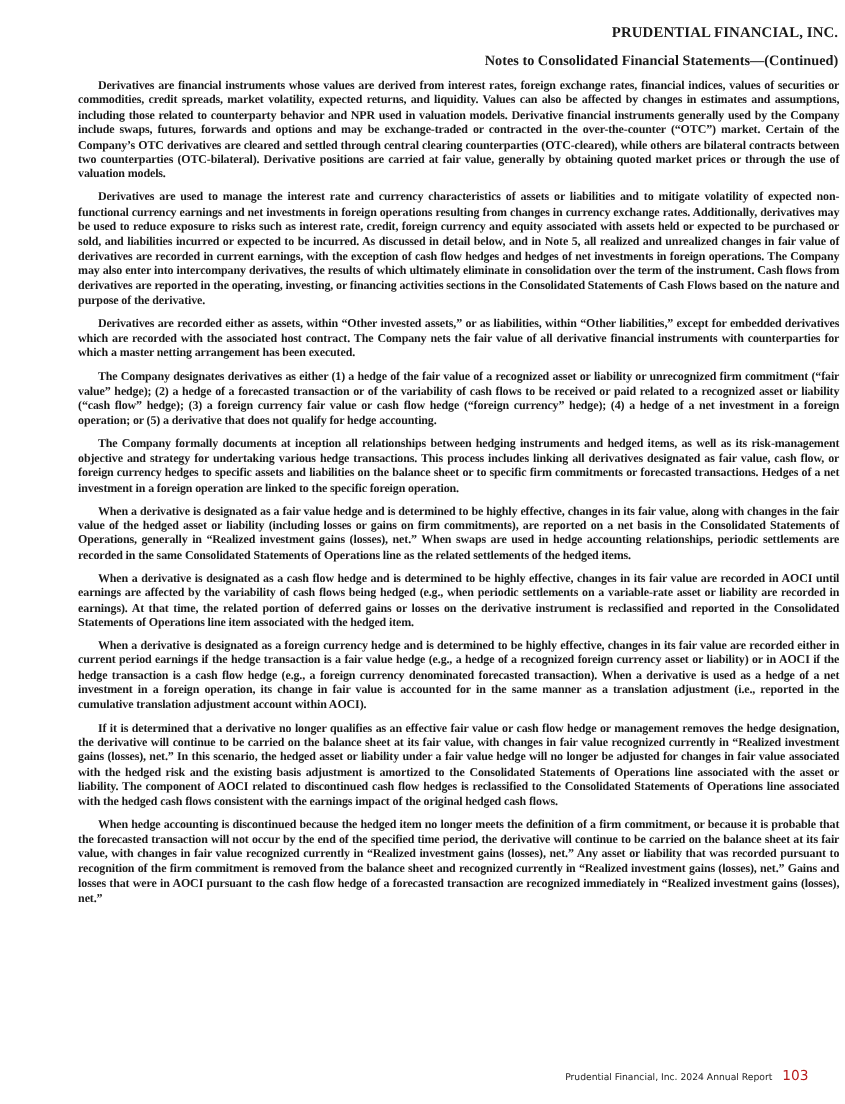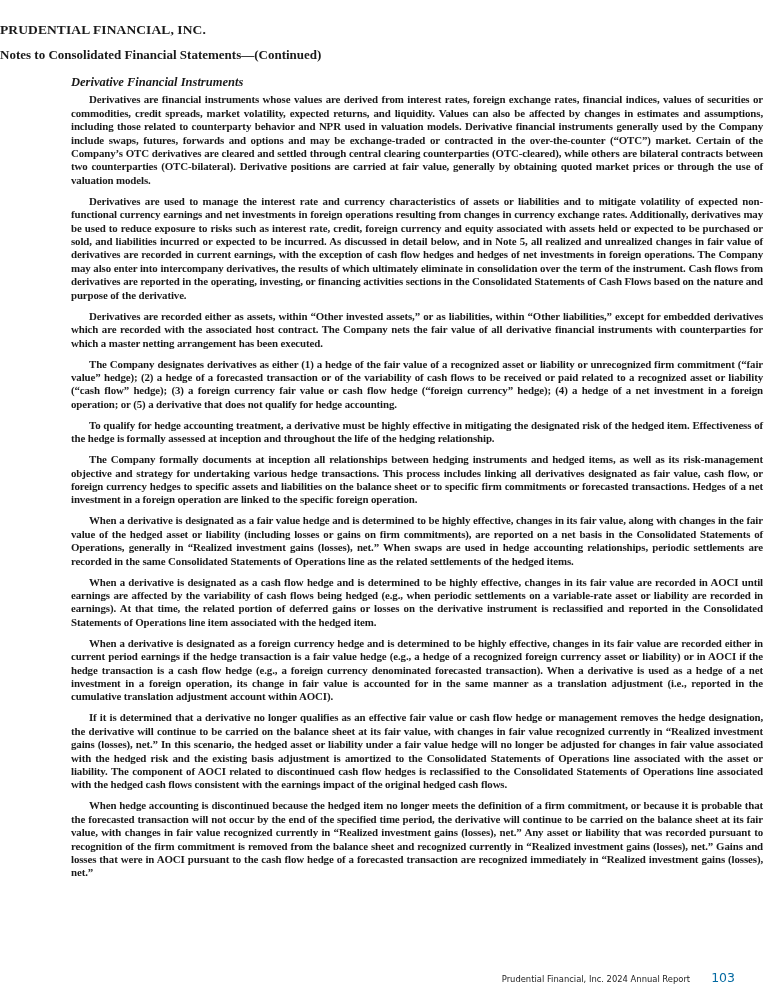--- a/index.html
+++ b/index.html
@@ -1,55 +1,53 @@
 <!DOCTYPE html>
 <html><head>
 <meta charset="utf-8">
 <style>
   html, body { margin: 0; padding: 0; background: #ffffff; }
   body {
     width: 768px; height: 1004px; position: relative; overflow: hidden;
     font-family: "Liberation Serif", "DejaVu Serif", serif;
     color: #1a1a1a;
   }
-  .header { position: absolute; left: 0; width: 732px; text-align: left; }
+  .header { position: absolute; left: 0; width: 732px; text-align: right; padding-left: 30px; }
   .company { top: 22px; font-size: 13.5px; font-weight: bold; letter-spacing: 0.1px; }
   .subtitle { top: 47px; font-size: 13px; font-weight: bold; }
   .content {
     position: absolute; left: 71px; top: 72px; width: 692px;
     font-size: 10.9px; line-height: 13.4px; text-align: justify;
     letter-spacing: -0.12px;
   }
   .content p { margin: 0 0 7.6px 0; }
   .content p.indent { text-indent: 18px; font-weight: bold; }
   .section-title {
     font-style: italic; font-weight: bold; font-size: 12.5px;
     margin: 4px 0 4px 0 !important; text-align: left; letter-spacing: 0;
   }
   .footer {
     position: absolute; top: 970px; right: 33px;
     font-family: "DejaVu Sans", "Liberation Sans", sans-serif;
-    display: flex; align-items: baseline; gap: 21px;
+    display: flex; align-items: baseline; gap: 9px;
   }
   .footer-report { font-size: 8.4px; color: #222; }
-  .footer-page { font-size: 12.5px; color: #0369a1; }
+  .footer-page { font-size: 12.5px; color: #b91c1c; }
 </style>
 </head>
 <body>
 
 <div class="header company">PRUDENTIAL FINANCIAL, INC.</div>
 <div class="header subtitle">Notes to Consolidated Financial Statements—(Continued)</div>
 
 <div class="content">
-  <p class="section-title">Derivative Financial Instruments</p>
   <p class="indent">Derivatives are financial instruments whose values are derived from interest rates, foreign exchange rates, financial indices, values of securities or commodities, credit spreads, market volatility, expected returns, and liquidity. Values can also be affected by changes in estimates and assumptions, including those related to counterparty behavior and NPR used in valuation models. Derivative financial instruments generally used by the Company include swaps, futures, forwards and options and may be exchange-traded or contracted in the over-the-counter (“OTC”) market. Certain of the Company’s OTC derivatives are cleared and settled through central clearing counterparties (OTC-cleared), while others are bilateral contracts between two counterparties (OTC-bilateral). Derivative positions are carried at fair value, generally by obtaining quoted market prices or through the use of valuation models.</p>
   <p class="indent">Derivatives are used to manage the interest rate and currency characteristics of assets or liabilities and to mitigate volatility of expected non-functional currency earnings and net investments in foreign operations resulting from changes in currency exchange rates. Additionally, derivatives may be used to reduce exposure to risks such as interest rate, credit, foreign currency and equity associated with assets held or expected to be purchased or sold, and liabilities incurred or expected to be incurred. As discussed in detail below, and in Note 5, all realized and unrealized changes in fair value of derivatives are recorded in current earnings, with the exception of cash flow hedges and hedges of net investments in foreign operations. The Company may also enter into intercompany derivatives, the results of which ultimately eliminate in consolidation over the term of the instrument. Cash flows from derivatives are reported in the operating, investing, or financing activities sections in the Consolidated Statements of Cash Flows based on the nature and purpose of the derivative.</p>
   <p class="indent">Derivatives are recorded either as assets, within “Other invested assets,” or as liabilities, within “Other liabilities,” except for embedded derivatives which are recorded with the associated host contract. The Company nets the fair value of all derivative financial instruments with counterparties for which a master netting arrangement has been executed.</p>
   <p class="indent">The Company designates derivatives as either (1) a hedge of the fair value of a recognized asset or liability or unrecognized firm commitment (“fair value” hedge); (2) a hedge of a forecasted transaction or of the variability of cash flows to be received or paid related to a recognized asset or liability (“cash flow” hedge); (3) a foreign currency fair value or cash flow hedge (“foreign currency” hedge); (4) a hedge of a net investment in a foreign operation; or (5) a derivative that does not qualify for hedge accounting.</p>
-  <p class="indent">To qualify for hedge accounting treatment, a derivative must be highly effective in mitigating the designated risk of the hedged item. Effectiveness of the hedge is formally assessed at inception and throughout the life of the hedging relationship.</p>
   <p class="indent">The Company formally documents at inception all relationships between hedging instruments and hedged items, as well as its risk-management objective and strategy for undertaking various hedge transactions. This process includes linking all derivatives designated as fair value, cash flow, or foreign currency hedges to specific assets and liabilities on the balance sheet or to specific firm commitments or forecasted transactions. Hedges of a net investment in a foreign operation are linked to the specific foreign operation.</p>
   <p class="indent">When a derivative is designated as a fair value hedge and is determined to be highly effective, changes in its fair value, along with changes in the fair value of the hedged asset or liability (including losses or gains on firm commitments), are reported on a net basis in the Consolidated Statements of Operations, generally in “Realized investment gains (losses), net.” When swaps are used in hedge accounting relationships, periodic settlements are recorded in the same Consolidated Statements of Operations line as the related settlements of the hedged items.</p>
   <p class="indent">When a derivative is designated as a cash flow hedge and is determined to be highly effective, changes in its fair value are recorded in AOCI until earnings are affected by the variability of cash flows being hedged (e.g., when periodic settlements on a variable-rate asset or liability are recorded in earnings). At that time, the related portion of deferred gains or losses on the derivative instrument is reclassified and reported in the Consolidated Statements of Operations line item associated with the hedged item.</p>
   <p class="indent">When a derivative is designated as a foreign currency hedge and is determined to be highly effective, changes in its fair value are recorded either in current period earnings if the hedge transaction is a fair value hedge (e.g., a hedge of a recognized foreign currency asset or liability) or in AOCI if the hedge transaction is a cash flow hedge (e.g., a foreign currency denominated forecasted transaction). When a derivative is used as a hedge of a net investment in a foreign operation, its change in fair value is accounted for in the same manner as a translation adjustment (i.e., reported in the cumulative translation adjustment account within AOCI).</p>
   <p class="indent">If it is determined that a derivative no longer qualifies as an effective fair value or cash flow hedge or management removes the hedge designation, the derivative will continue to be carried on the balance sheet at its fair value, with changes in fair value recognized currently in “Realized investment gains (losses), net.” In this scenario, the hedged asset or liability under a fair value hedge will no longer be adjusted for changes in fair value associated with the hedged risk and the existing basis adjustment is amortized to the Consolidated Statements of Operations line associated with the asset or liability. The component of AOCI related to discontinued cash flow hedges is reclassified to the Consolidated Statements of Operations line associated with the hedged cash flows consistent with the earnings impact of the original hedged cash flows.</p>
   <p class="indent">When hedge accounting is discontinued because the hedged item no longer meets the definition of a firm commitment, or because it is probable that the forecasted transaction will not occur by the end of the specified time period, the derivative will continue to be carried on the balance sheet at its fair value, with changes in fair value recognized currently in “Realized investment gains (losses), net.” Any asset or liability that was recorded pursuant to recognition of the firm commitment is removed from the balance sheet and recognized currently in “Realized investment gains (losses), net.” Gains and losses that were in AOCI pursuant to the cash flow hedge of a forecasted transaction are recognized immediately in “Realized investment gains (losses), net.”</p>
 </div>
 
 <div class="footer">
   <span class="footer-report">Prudential Financial, Inc. 2024 Annual Report</span>

